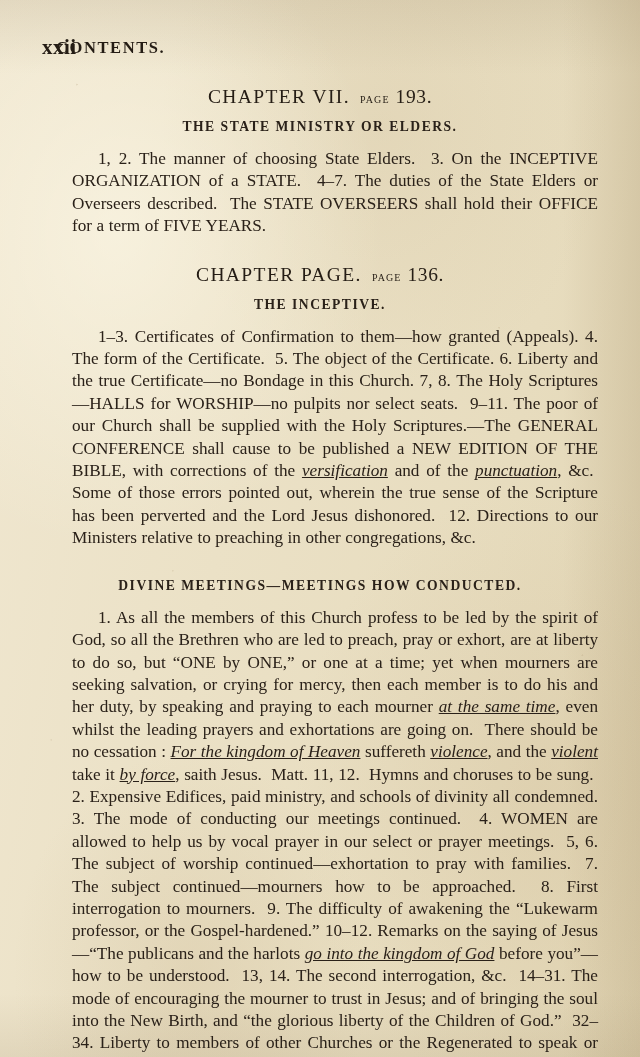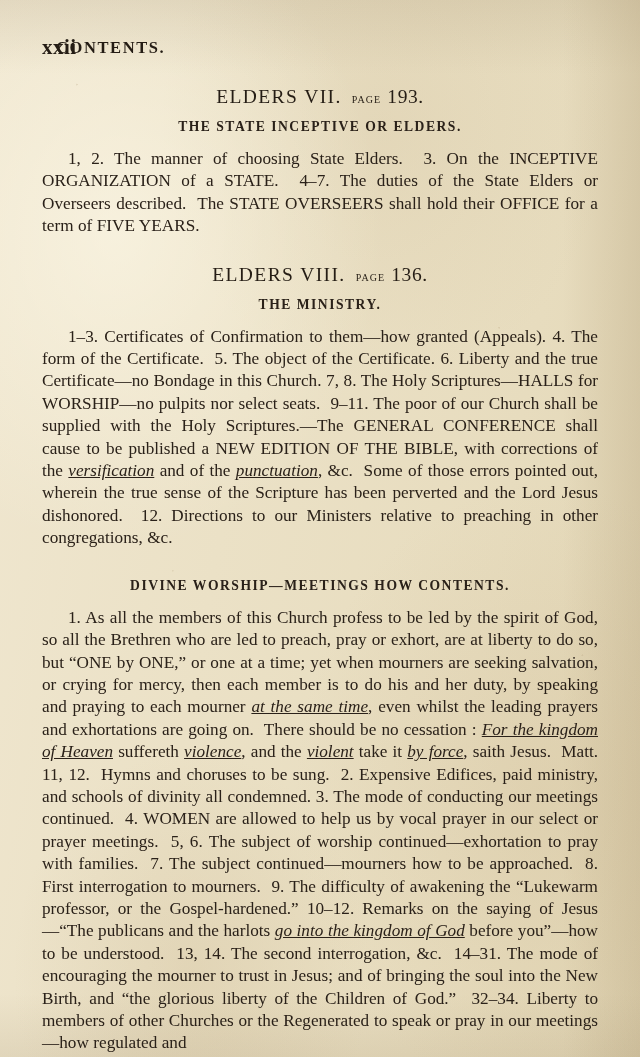--- a/index.html
+++ b/index.html
@@ -146,20 +146,21 @@
   .chapter-body {
     margin-top: 13px;
     font-size: 17.2px;
     line-height: 22.4px;
     text-align: justify;
     text-justify: inter-word;
     text-indent: 26px;
     color: #2a2119;
     word-spacing: 0.2px;
     hyphens: manual;
+    margin-left: 30px;
   }
   .chapter-body i,
   .chapter-body em {
     font-style: italic;
     text-decoration: underline;
   }
 
   
   #chapter-0 .chapter-title { margin-top: 0; }
   #chapter-1 { margin-top: 26px; }
@@ -181,33 +182,33 @@
 
   <div class="running-head">
     <span class="folio">xxii</span>
     <span class="head-title">CONTENTS.</span>
   </div>
 
   <div class="content">
 
     <div class="chapter" id="chapter-0">
       <div class="chapter-title">
-        <span class="ch-label">ELDERS VII.</span><span class="page-ref"><span class="page-word">PAGE</span> <span class="page-num">193.</span></span>
+        <span class="ch-label">CHAPTER VII.</span><span class="page-ref"><span class="page-word">PAGE</span> <span class="page-num">193.</span></span>
       </div>
-      <div class="chapter-subtitle">THE STATE INCEPTIVE OR ELDERS.</div>
+      <div class="chapter-subtitle">THE STATE MINISTRY OR ELDERS.</div>
       <div class="chapter-body">1, 2. The manner of choosing State Elders.&nbsp; 3. On the INCEPTIVE ORGANIZATION of a STATE.&nbsp; 4–7. The duties of the State Elders or Overseers described.&nbsp; The STATE OVERSEERS shall hold their OFFICE for a term of FIVE YEARS.</div>
     </div>
 
     <div class="chapter" id="chapter-1">
       <div class="chapter-title">
-        <span class="ch-label">ELDERS VIII.</span><span class="page-ref"><span class="page-word">PAGE</span> <span class="page-num">136.</span></span>
+        <span class="ch-label">CHAPTER PAGE.</span><span class="page-ref"><span class="page-word">PAGE</span> <span class="page-num">136.</span></span>
       </div>
-      <div class="chapter-subtitle">THE MINISTRY.</div>
+      <div class="chapter-subtitle">THE INCEPTIVE.</div>
       <div class="chapter-body">1–3. Certificates of Confirmation to them—how granted (Appeals). 4. The form of the Certificate.&nbsp; 5. The object of the Certificate. 6. Liberty and the true Certificate—no Bondage in this Church. 7, 8. The Holy Scriptures—HALLS for WORSHIP—no pulpits nor select seats.&nbsp; 9–11. The poor of our Church shall be supplied with the Holy Scriptures.—The GENERAL CONFERENCE shall cause to be published a NEW EDITION OF THE BIBLE, with corrections of the <i>versification</i> and of the <i>punctuation</i>, &amp;c.&nbsp; Some of those errors pointed out, wherein the true sense of the Scripture has been perverted and the Lord Jesus dishonored.&nbsp; 12. Directions to our Ministers relative to preaching in other congregations, &amp;c.</div>
     </div>
 
     <div class="chapter" id="chapter-2">
-      <div class="chapter-subtitle">DIVINE WORSHIP—MEETINGS HOW CONTENTS.</div>
+      <div class="chapter-subtitle">DIVINE MEETINGS—MEETINGS HOW CONDUCTED.</div>
       <div class="chapter-body">1. As all the members of this Church profess to be led by the spirit of God, so all the Brethren who are led to preach, pray or exhort, are at liberty to do so, but “ONE by ONE,” or one at a time; yet when mourners are seeking salvation, or crying for mercy, then each member is to do his and her duty, by speaking and praying to each mourner <i>at the same time</i>, even whilst the leading prayers and exhortations are going on.&nbsp; There should be no cessation : <i>For the kingdom of Heaven</i> suffereth <i>violence</i>, and the <i>violent</i> take it <i>by force</i>, saith Jesus.&nbsp; Matt. 11, 12.&nbsp; Hymns and choruses to be sung.&nbsp; 2. Expensive Edifices, paid ministry, and schools of divinity all condemned. 3. The mode of conducting our meetings continued.&nbsp; 4. WOMEN are allowed to help us by vocal prayer in our select or prayer meetings.&nbsp; 5, 6. The subject of worship continued—exhortation to pray with families.&nbsp; 7. The subject continued—mourners how to be approached.&nbsp; 8. First interrogation to mourners.&nbsp; 9. The difficulty of awakening the “Lukewarm professor, or the Gospel-hardened.” 10–12. Remarks on the saying of Jesus—“The publicans and the harlots <i>go into the kingdom of God</i> before you”—how to be understood.&nbsp; 13, 14. The second interrogation, &amp;c.&nbsp; 14–31. The mode of encouraging the mourner to trust in Jesus; and of bringing the soul into the New Birth, and “the glorious liberty of the Children of God.”&nbsp; 32–34. Liberty to members of other Churches or the Regenerated to speak or pray in our meetings—how regulated and</div>
     </div>
 
   </div>
 </div>
 
 </body></html>

